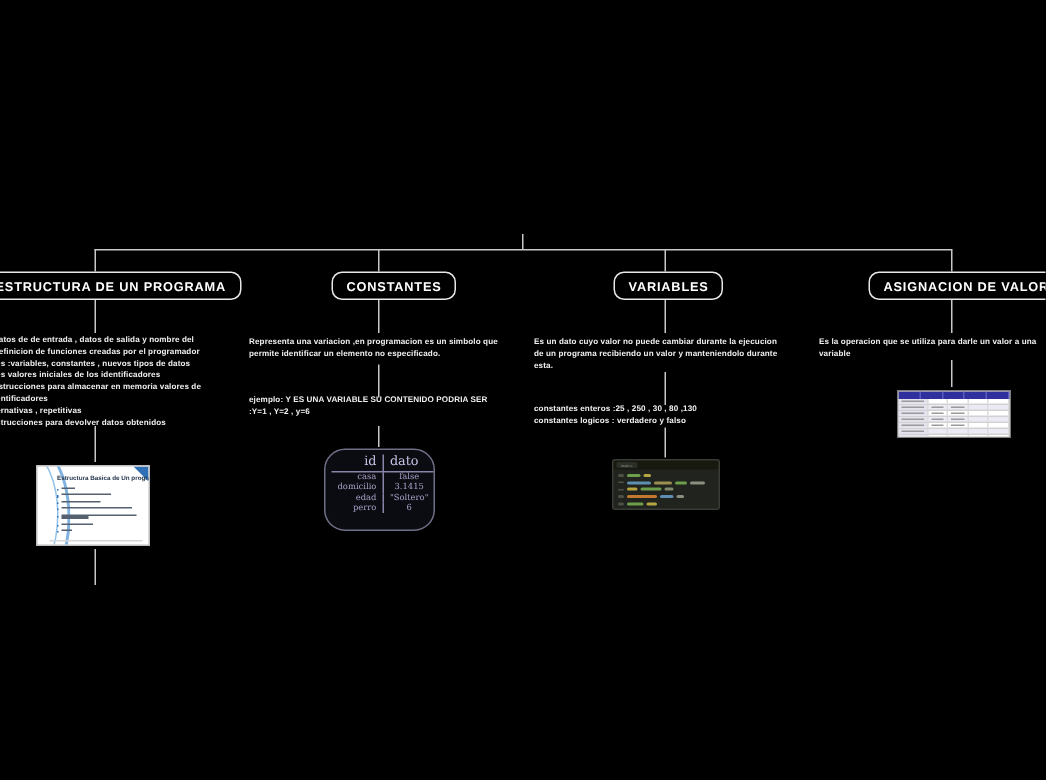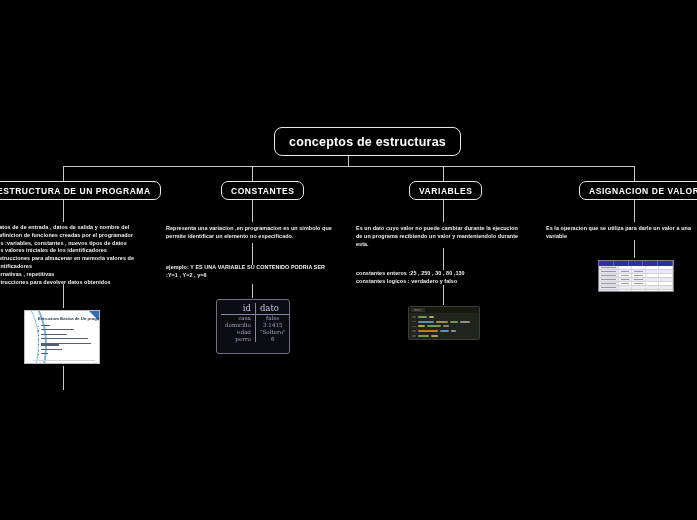--- a/index.html
+++ b/index.html
@@ -72,21 +72,21 @@
 
   
   .att {
     position: absolute;
     box-sizing: border-box;
     overflow: hidden;
   }
   .att-table {
     background: #0b0b12;
     border: 1px solid #6f6f86;
-    border-radius: 3px;
+    border-radius: 14px;
     padding: 3px 4px 4px 4px;
     color: #b9b3d8;
   }
   .att-table table {
     border-collapse: collapse;
     width: 100%;
     font-family: "DejaVu Serif", serif;
   }
   .att-table th {
     font-size: 8.5px;
@@ -279,23 +279,20 @@
   <div class="conn conn-v" style="left:252px; top:243px; height:22px;"></div>
   <div class="conn conn-v" style="left:252px; top:284px; height:14px;"></div>
 
   <div class="conn conn-v" style="left:443px; top:200px; height:22px;"></div>
   <div class="conn conn-v" style="left:443px; top:248px; height:22px;"></div>
   <div class="conn conn-v" style="left:443px; top:285px; height:20px;"></div>
 
   <div class="conn conn-v" style="left:634px; top:200px; height:22px;"></div>
   <div class="conn conn-v" style="left:634px; top:240px; height:18px;"></div>
 
-  <div class="node node-root" style="left:274px; top:127px;">
-    <span>conceptos de estructuras</span>
-  </div>
 
   <div class="node node-branch" style="left:-13px; top:181px;">
     <span>ESTRUCTURA DE UN PROGRAMA</span>
   </div>
 
   <div class="node node-branch" style="left:221px; top:181px;">
     <span>CONSTANTES</span>
   </div>
 
   <div class="node node-branch" style="left:409px; top:181px;">

